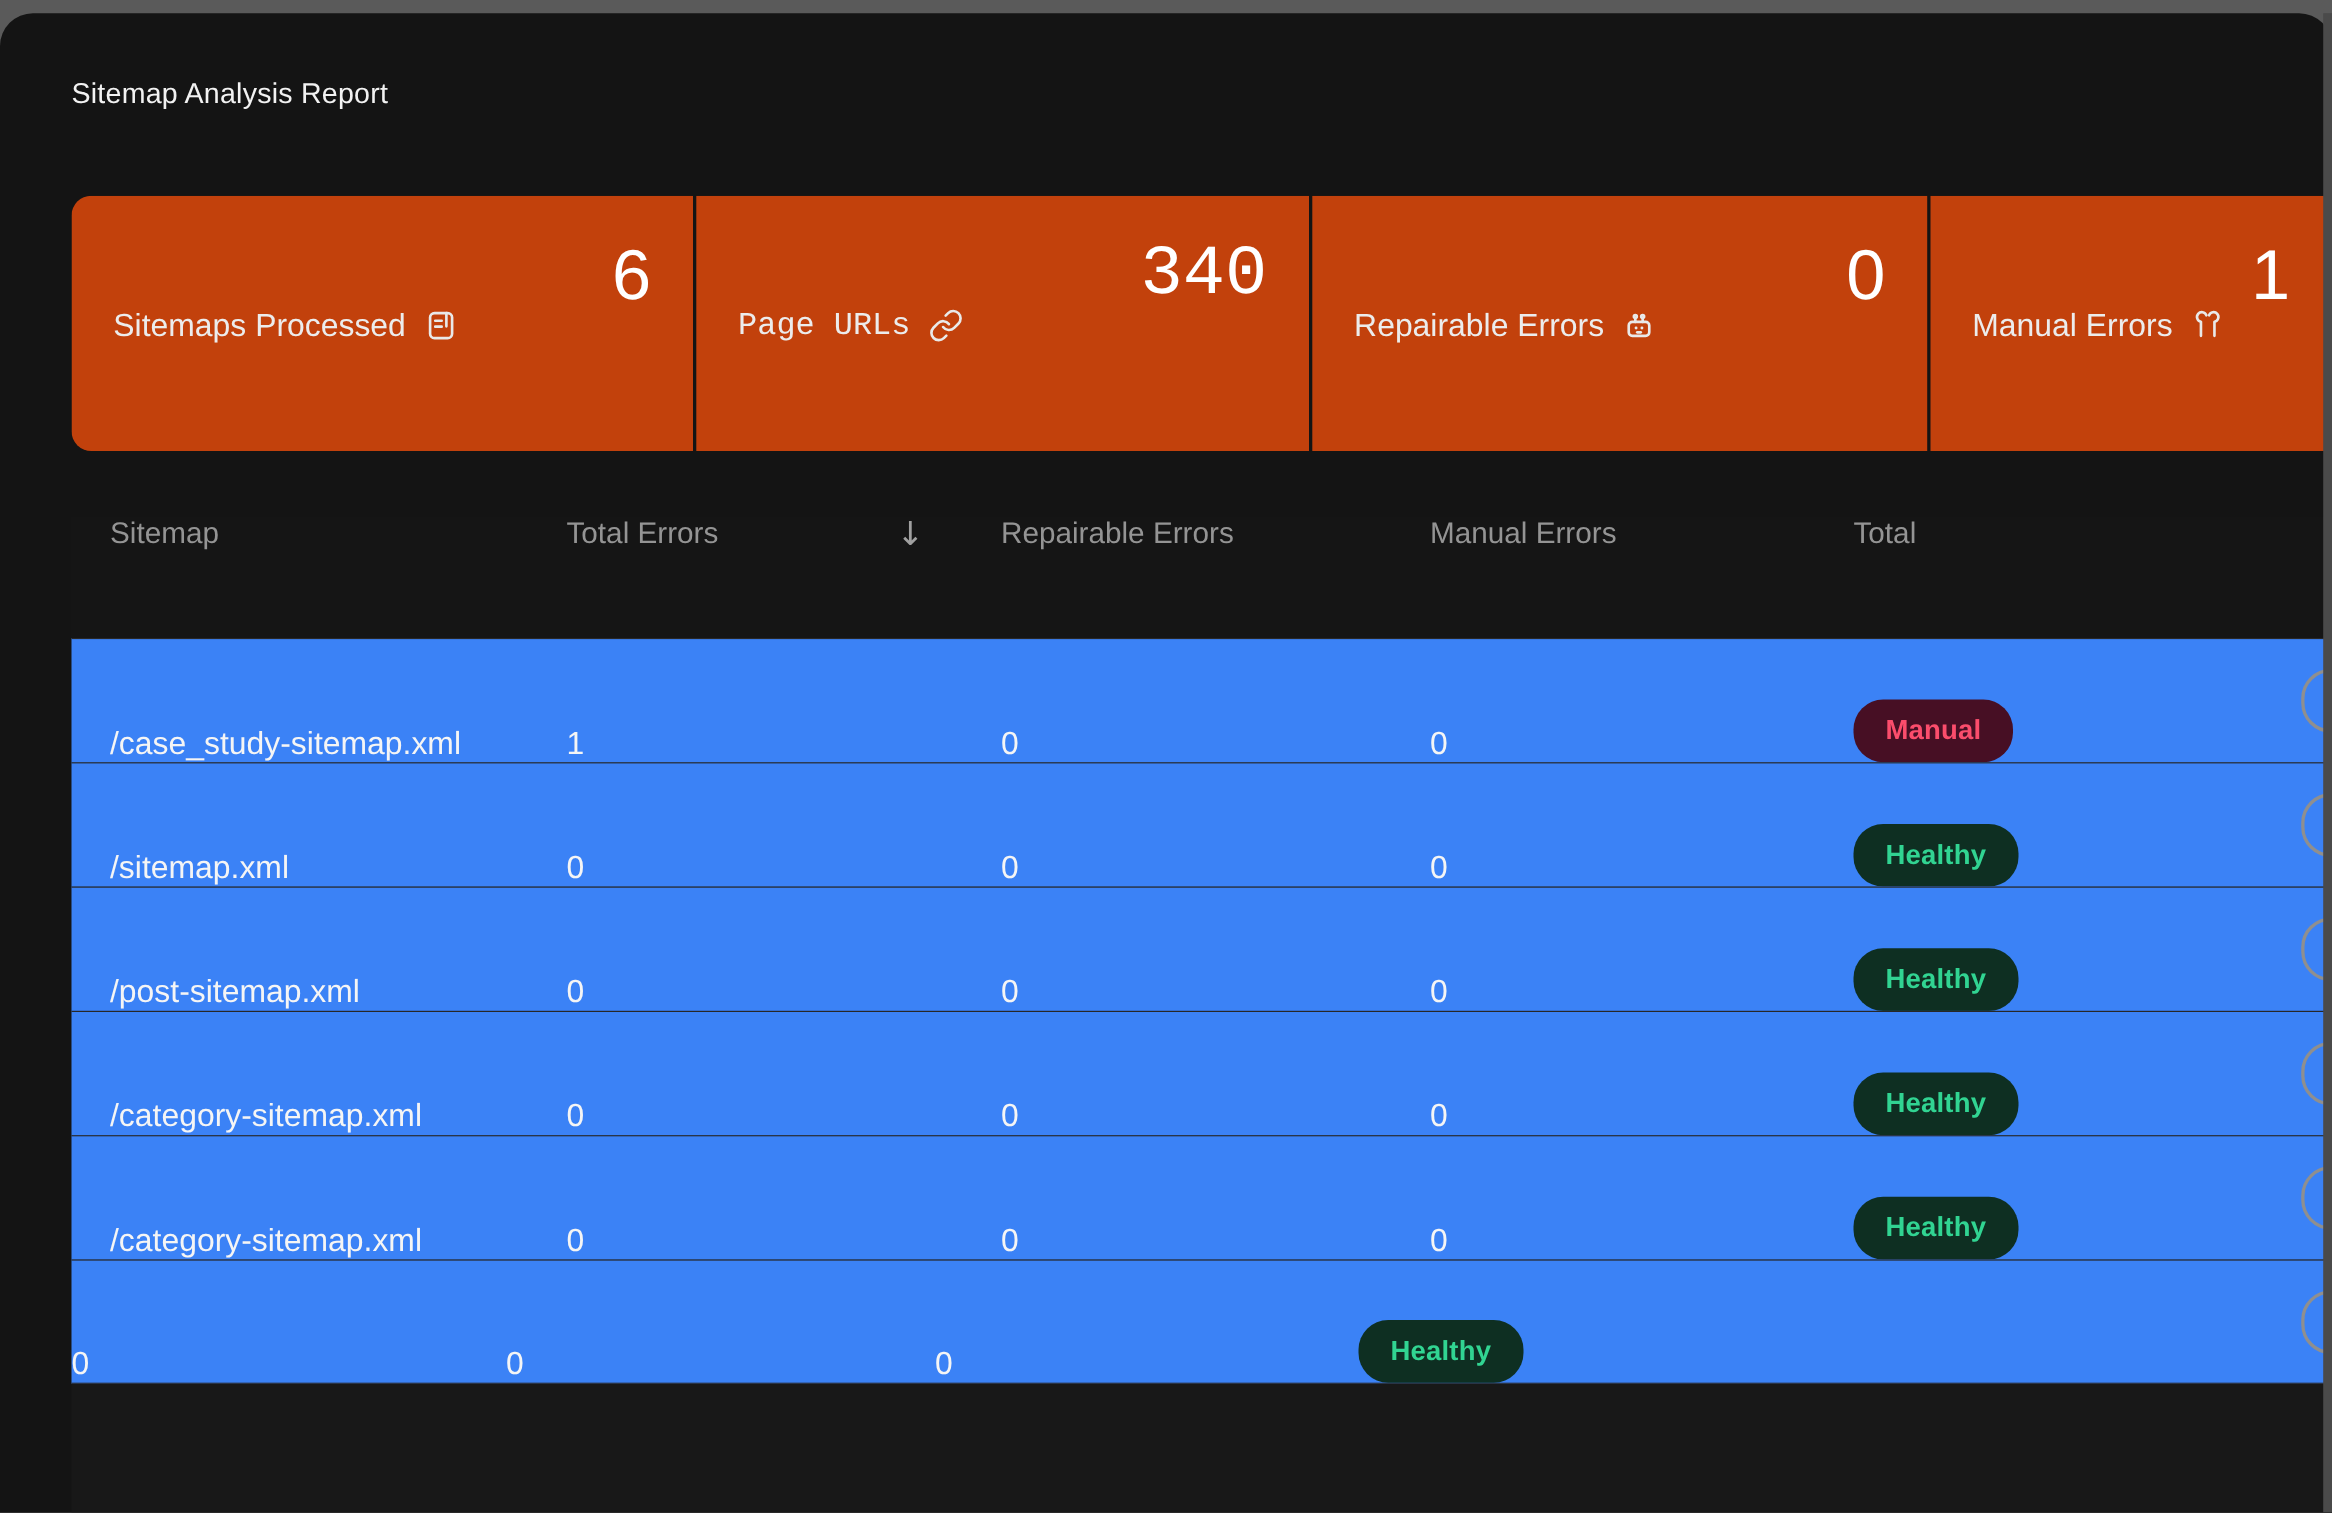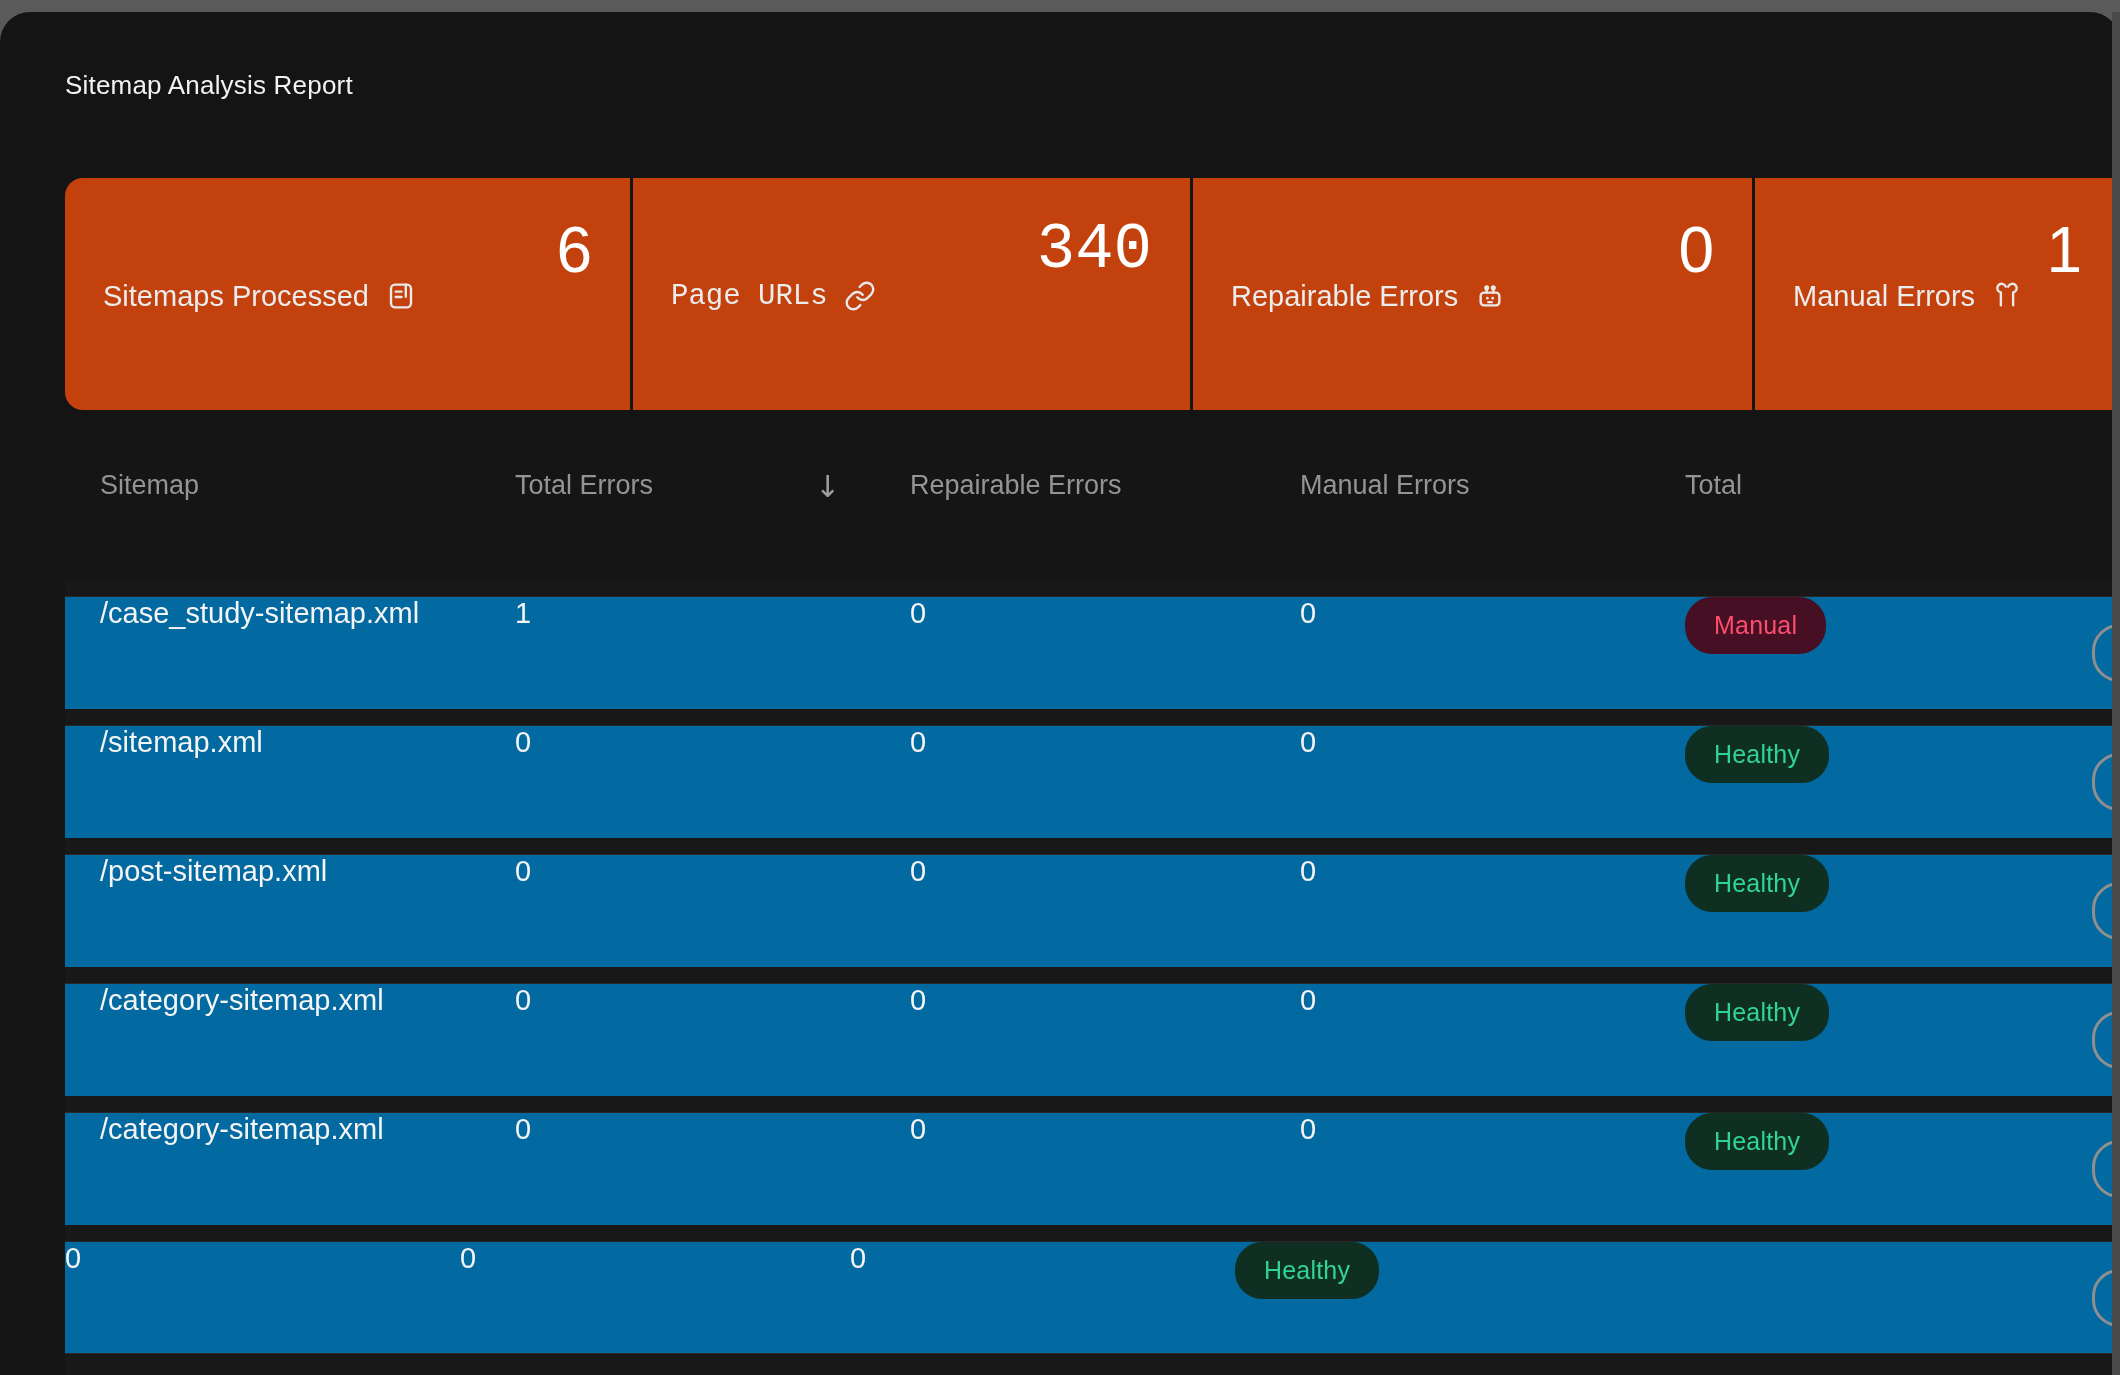--- a/index.html
+++ b/index.html
@@ -63,37 +63,37 @@
     font-family:"Liberation Sans","DejaVu Sans",sans-serif;
     font-size:30px;color:#dddddd;
   }
   .search input::placeholder{color:#757575;opacity:1;}
   
   .thead{
     height:110px;background:#151515;display:flex;align-items:flex-start;
     color:#949494;font-size:27px;
   }
   .row{
-    height:113px;background:#0369a1;display:flex;align-items:flex-start;
+    height:113px;background:#3b82f6;display:flex;align-items:flex-end;
     border-top:1px solid #272727;position:relative;box-sizing:border-box;
-    color:#f5f5f5;font-size:29px;margin-top:16px;
+    color:#f5f5f5;font-size:29px;
   }
   .row:last-of-type{border-bottom:1px solid #272727;}
   .c1{width:450px;padding-left:35px;box-sizing:border-box;
       white-space:nowrap;overflow:hidden;text-overflow:ellipsis;}
   .c2{width:395px;position:relative;}
   .c3{width:390px;}
   .c4{width:385px;}
   .c5{flex:1;}
   .sort-arrow{
     position:absolute;left:300px;top:50%;transform:translateY(-50%);
     font-size:30px;color:#a0a0a0;font-family:"DejaVu Sans",sans-serif;
   }
   .badge{
-    display:inline-block;font-size:25px;font-weight:400;
+    display:inline-block;font-size:25px;font-weight:700;
     padding:14px 29px;border-radius:27px;letter-spacing:.2px;
   }
   .badge[data-variant="manual"]{background:#470f24;color:#fb4d6c;}
   .badge[data-variant="healthy"]{background:#0e2f22;color:#31d492;}
   
   .edge-pill{
     position:absolute;right:-62px;top:50%;transform:translateY(-50%);
     width:84px;height:52px;border:3px solid #8f8f8f;border-radius:27px;
     background:transparent;z-index:6;
   }

